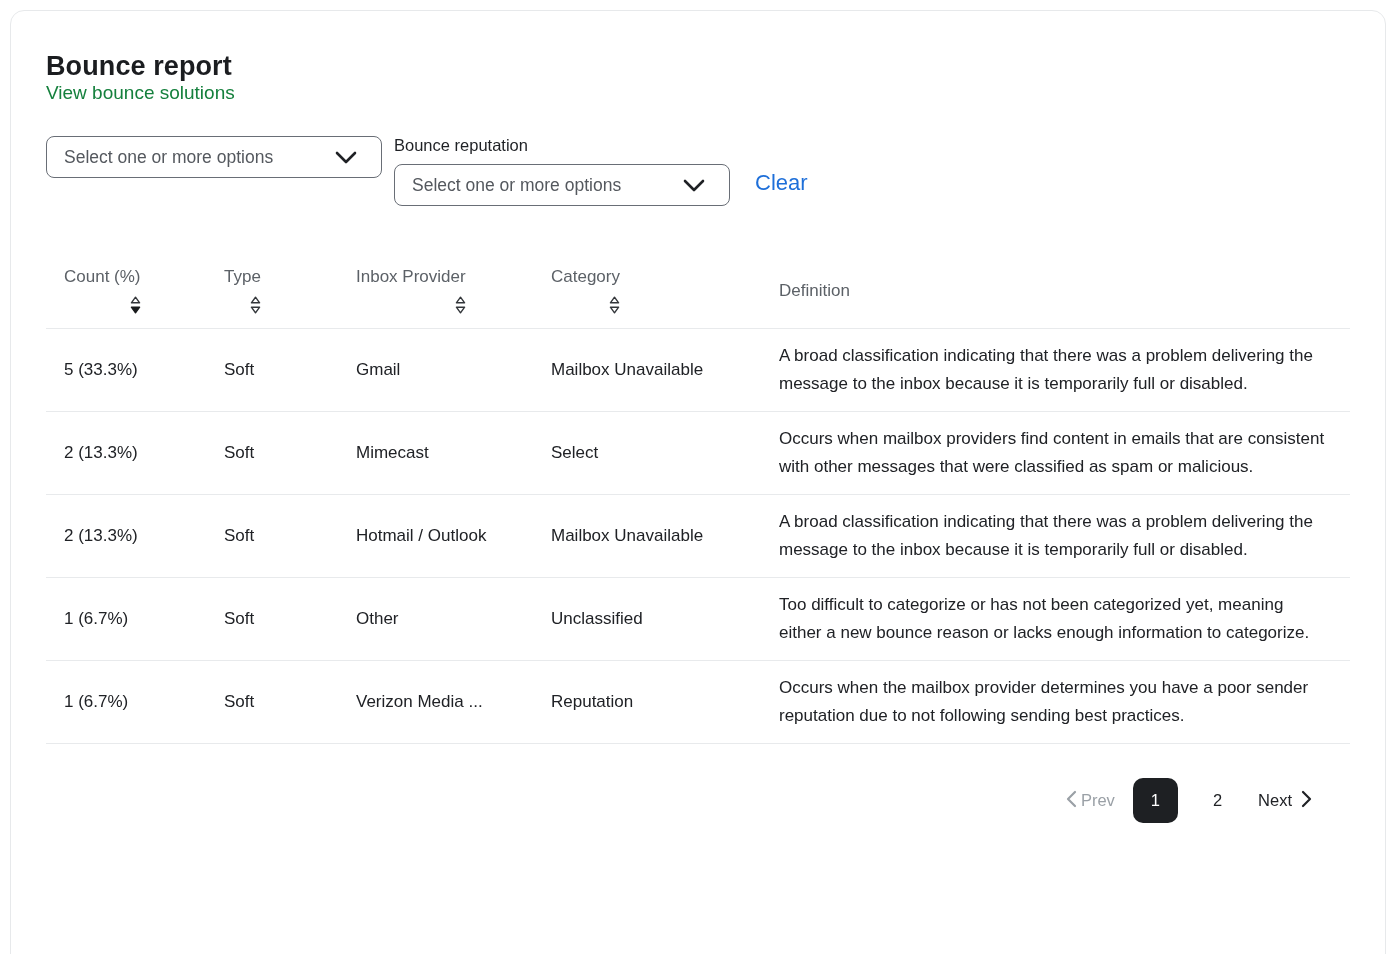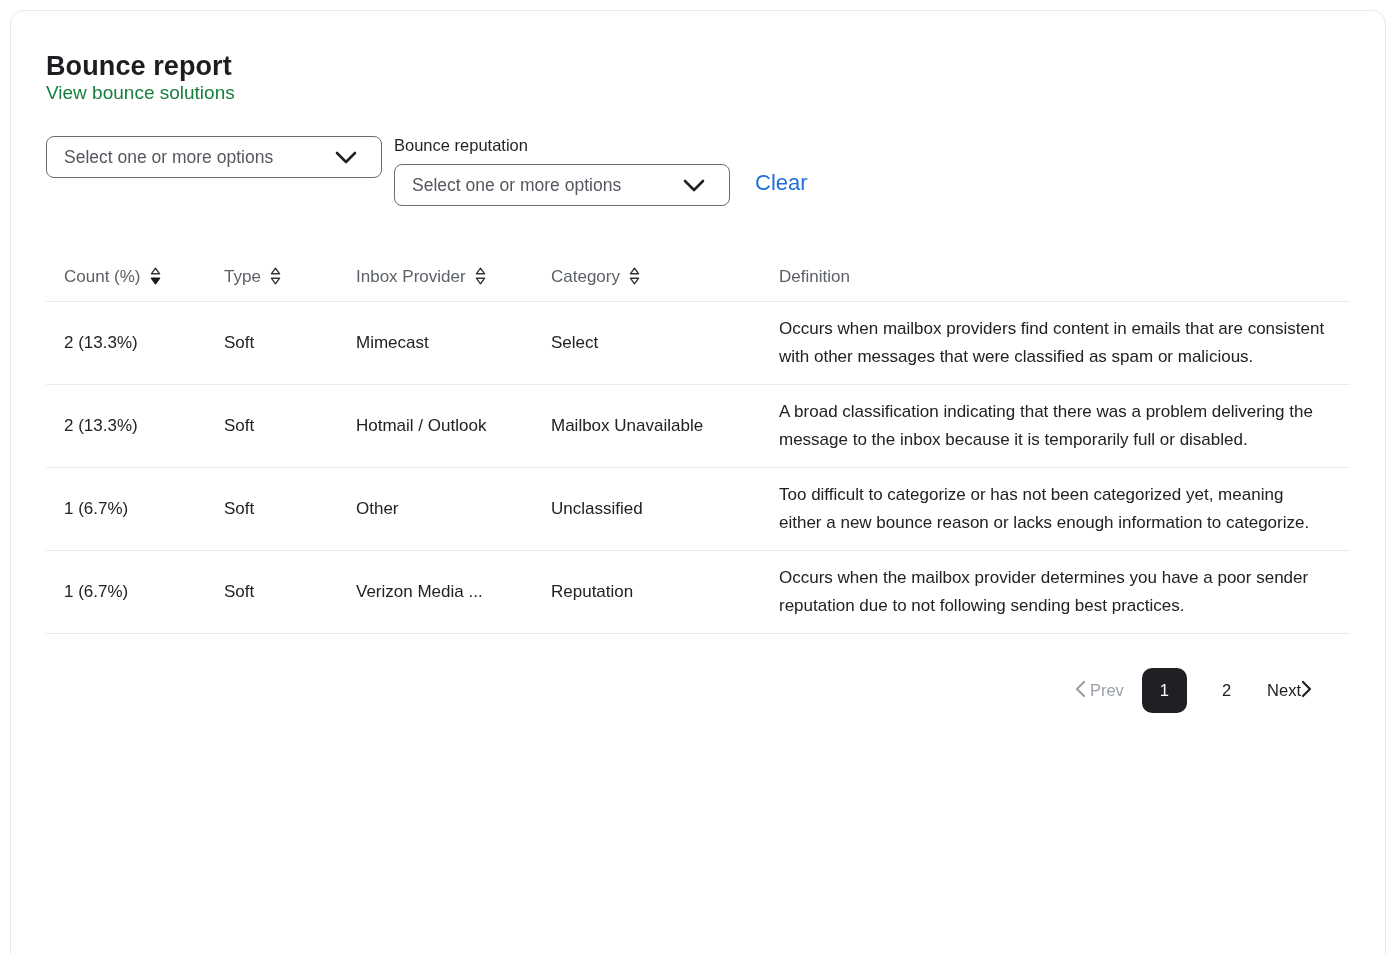--- a/index.html
+++ b/index.html
@@ -90,21 +90,21 @@
   col.c-category { width: 228px; }
   th {
     text-align: left;
     font-weight: 400;
     font-size: 17px;
     color: #5c6167;
     padding: 6px 0 14px 18px;
     border-bottom: 1px solid #e8eaec;
     white-space: nowrap;
   }
-  .th-inner { display: inline-flex; align-items: flex-start; gap: 9px; cursor: pointer; }
+  .th-inner { display: inline-flex; align-items: flex-end; gap: 9px; cursor: pointer; flex-direction: column; }
   td {
     font-size: 17px;
     color: #202226;
     padding: 13px 0 13px 18px;
     border-bottom: 1px solid #e8eaec;
     vertical-align: middle;
     white-space: nowrap;
     overflow: hidden;
   }
   td.def-cell {
@@ -119,21 +119,21 @@
     display: flex;
     justify-content: flex-end;
     align-items: center;
     margin: 34px 38px 0 0;
   }
   .page-prev {
     display: inline-flex; align-items: center; gap: 4px;
     color: #9aa0a6; font-size: 16.5px; cursor: default;
   }
   .page-next {
-    display: inline-flex; align-items: center; 
+    display: inline-flex; align-items: center; gap: 9px;
     color: #202226; font-size: 16.5px; cursor: pointer;
   }
   .page-btn-active {
     width: 45px; height: 45px;
     margin-left: 18px;
     background: #1e2023;
     color: #ffffff;
     border: none;
     border-radius: 10px;
     font-size: 16.5px;
@@ -249,20 +249,27 @@
             </span>
           </span>
         </th>
         <th>
           <span>Definition</span>
         </th>
       </tr>
     </thead>
     <tbody>
       <tr>
+        <td>5 (33.3%)</td>
+        <td>Soft</td>
+        <td>Gmail</td>
+        <td>Mailbox Unavailable</td>
+        <td class="def-cell">A broad classification indicating that there was a problem delivering the message to the inbox because it is temporarily full or disabled.</td>
+      </tr>
+      <tr>
         <td>2 (13.3%)</td>
         <td>Soft</td>
         <td>Mimecast</td>
         <td>Select</td>
         <td class="def-cell">Occurs when mailbox providers find content in emails that are consistent with other messages that were classified as spam or malicious.</td>
       </tr>
       <tr>
         <td>2 (13.3%)</td>
         <td>Soft</td>
         <td>Hotmail / Outlook</td>

